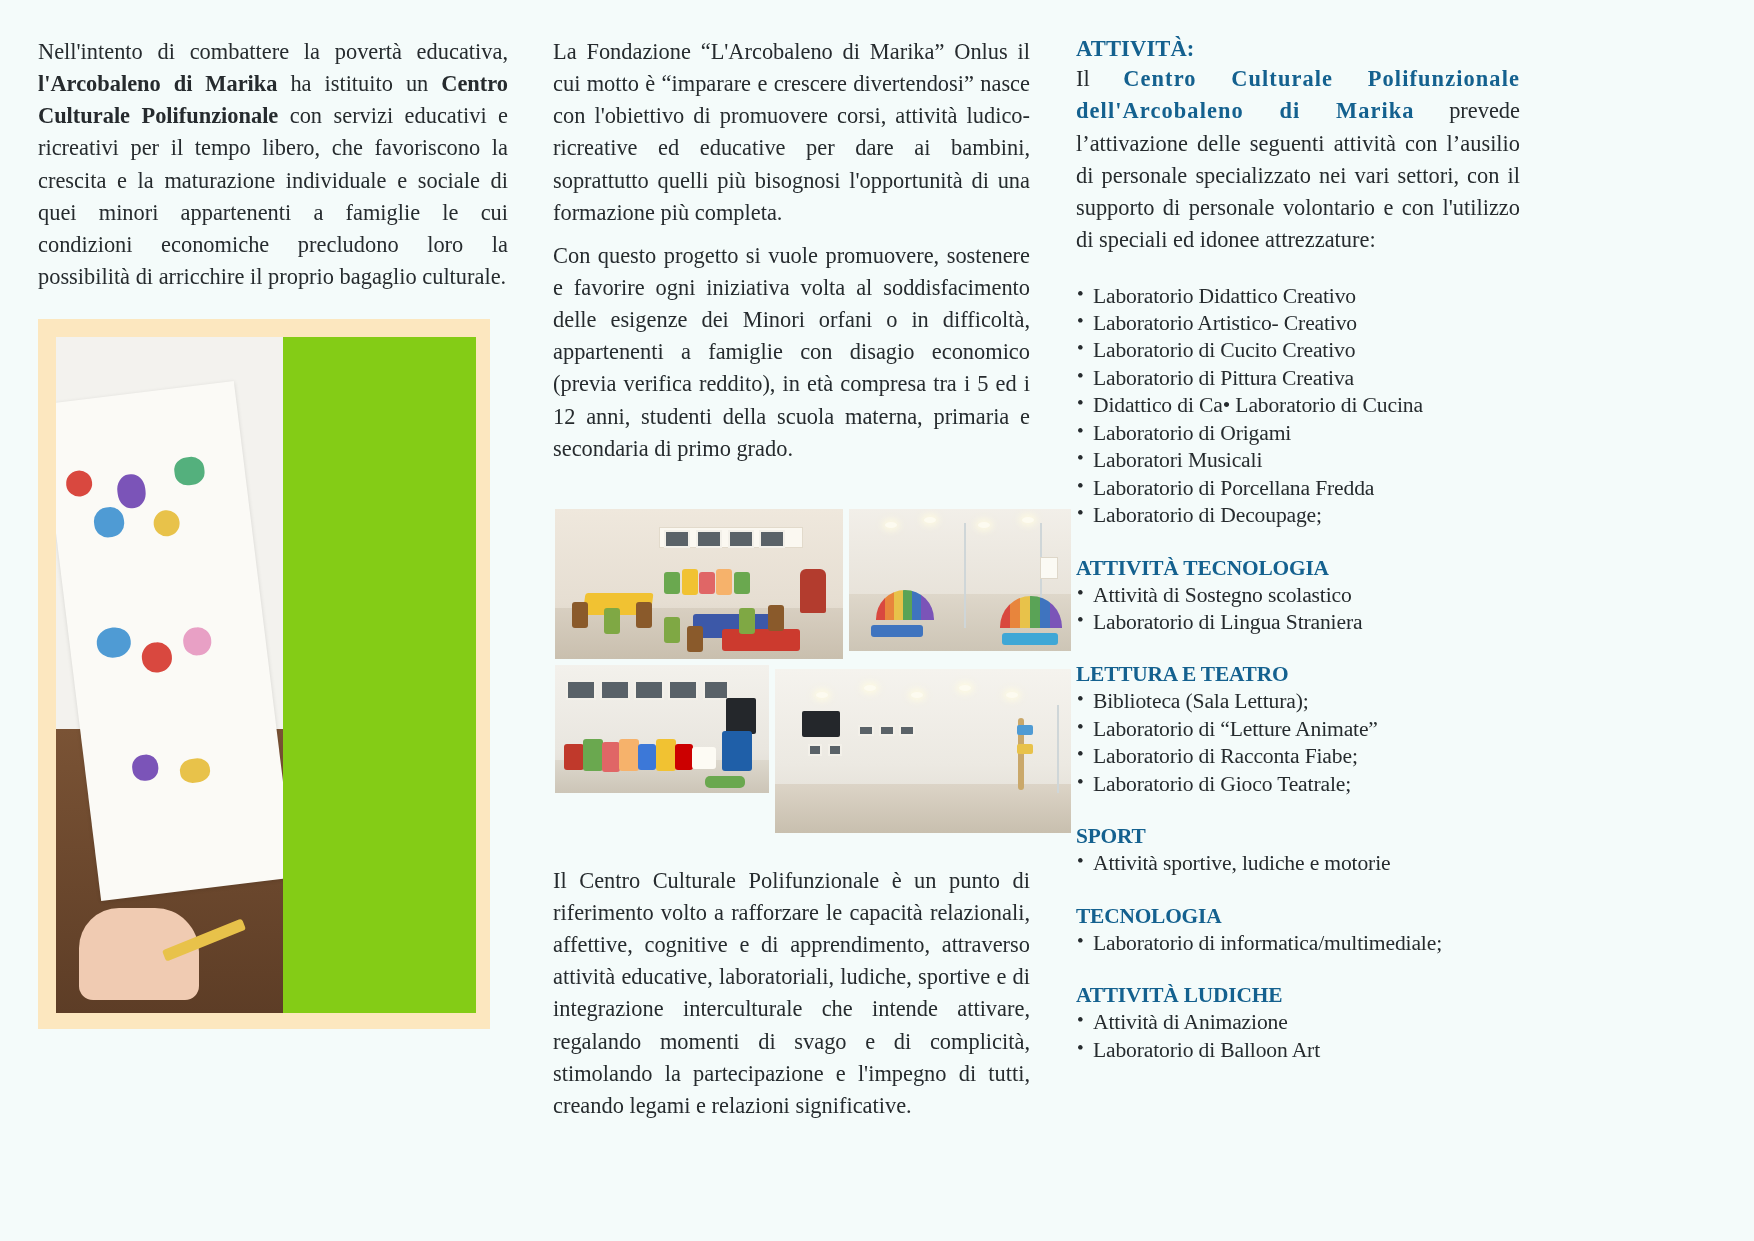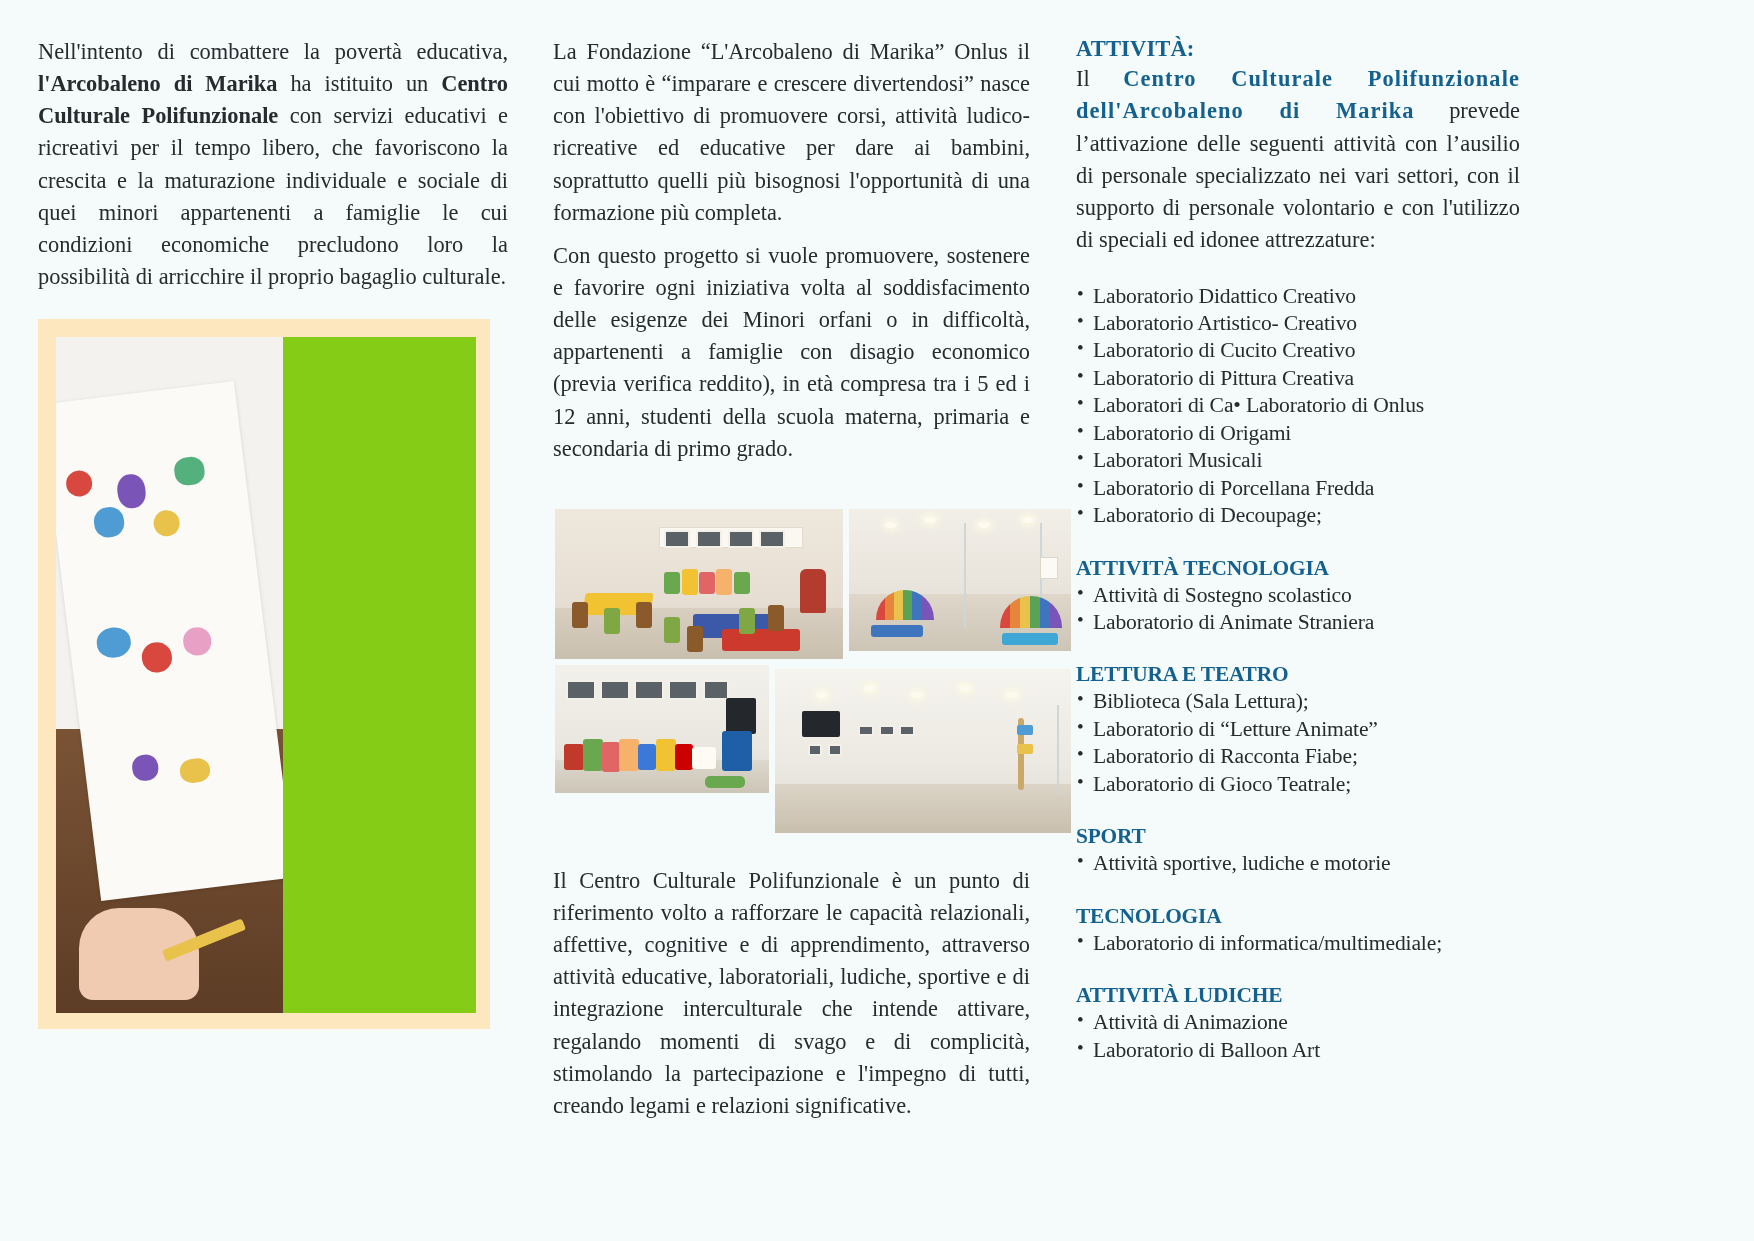--- a/index.html
+++ b/index.html
@@ -367,33 +367,33 @@
   <div class="col col-right">
     <h2 class="rc-title">ATTIVITÀ:</h2>
     <p class="rc-intro"><span>Il </span><span class="hl">Centro Culturale Polifunzionale dell'Arcobaleno di Marika</span><span> prevede l’attivazione delle seguenti attività con l’ausilio di personale specializzato nei vari settori, con il supporto di personale volontario e con l'utilizzo di speciali ed idonee attrezzature:</span></p>
 
     <div class="sec">
       <ul class="sec-list">
           <li>Laboratorio Didattico Creativo</li>
           <li>Laboratorio Artistico- Creativo</li>
           <li>Laboratorio di Cucito Creativo</li>
           <li>Laboratorio di Pittura Creativa</li>
-          <li>Laboratori di Ca• Laboratorio di Onlus</li>
+          <li>Didattico di Ca• Laboratorio di Cucina</li>
           <li>Laboratorio di Origami</li>
           <li>Laboratori Musicali</li>
           <li>Laboratorio di Porcellana Fredda</li>
           <li>Laboratorio di Decoupage;</li>
         </ul>
     </div>
 
     <div class="sec">
       <div class="sec-h">ATTIVITÀ TECNOLOGIA</div>
       <ul class="sec-list">
           <li>Attività di Sostegno scolastico</li>
-          <li>Laboratorio di Animate Straniera</li>
+          <li>Laboratorio di Lingua Straniera</li>
         </ul>
     </div>
 
     <div class="sec">
       <div class="sec-h">LETTURA E TEATRO</div>
       <ul class="sec-list">
           <li>Biblioteca (Sala Lettura);</li>
           <li>Laboratorio di “Letture Animate”</li>
           <li>Laboratorio di Racconta Fiabe;</li>
           <li>Laboratorio di Gioco Teatrale;</li>

